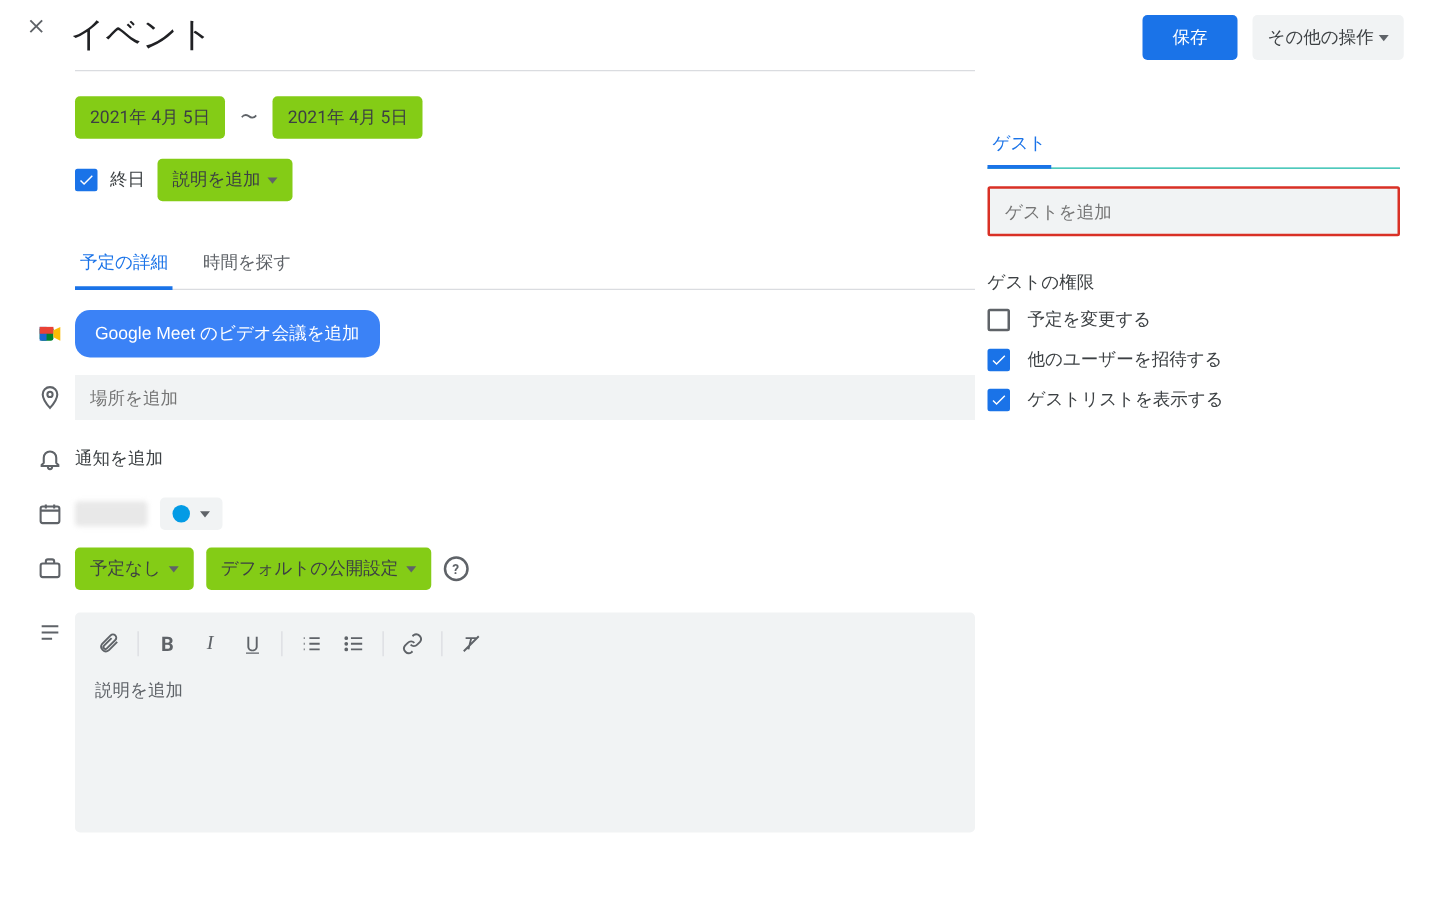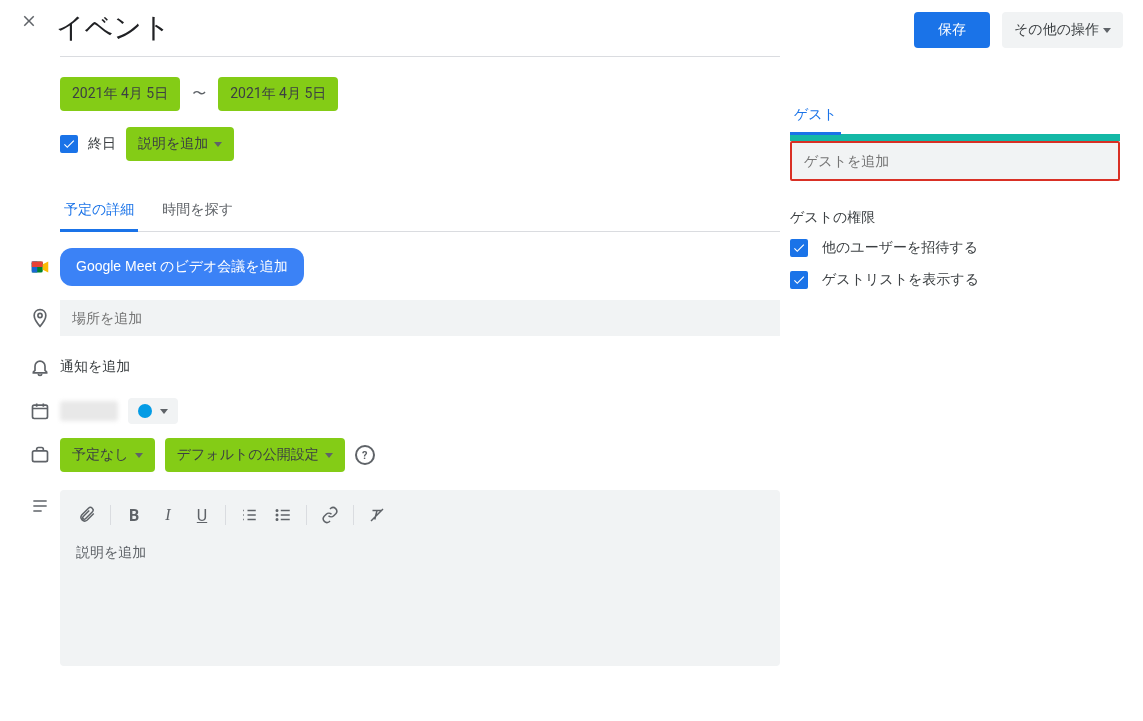--- a/index.html
+++ b/index.html
@@ -154,21 +154,21 @@
     }
     .tool-btn { width: 30px; height: 30px; display: inline-flex; align-items:center; justify-content:center; color: #5f6368; cursor: pointer; border-radius: 4px;}
     .tool-sep { width:1px; height:20px; background:#dadce0; margin: 0 4px;}
     .desc-placeholder { padding: 4px 16px; color: #5f6368;}
     .owner-blur {
       width: 58px; height: 20px;
       background: #e8e8e8;
       border-radius: 3px;
       filter: blur(2px);
     }
-    .right-tabs { display: flex; border-bottom: 7px solid #14b8a6; margin-top: 42px;}
+    .right-tabs { display: flex; border-bottom: 1px solid #14b8a6; margin-bottom: 14px; margin-top: 42px;}
     .right-tab { padding: 8px 4px; color: #1a73e8; border-bottom: 3px solid #1a73e8; font-weight: 500; margin-bottom:-1px; cursor: pointer;}
     .guest-input {
       width: 100%;
       background: #f1f3f4;
       border: 2px solid #d93025;
       border-radius: 2px;
       padding: 10px 12px;
       font-size: 14px;
       outline: none;
       color: #5f6368;
@@ -352,29 +352,35 @@
   </div>
 
   <div class="right-col">
     <div class="right-tabs">
       <div class="right-tab">ゲスト</div>
     </div>
     <input type="text" class="guest-input" placeholder="ゲストを追加" style="">
     <div class="perm-title">ゲストの権限</div>
 
     <div class="perm-row">
-      <span class="checkbox checked">
-        <svg width="14" height="14" viewBox="0 0 24 24">
-            <path fill="#fff" d="M9 16.17L4.83 12l-1.42 1.41L9 19 21 7l-1.41-1.41z"></path>
-          </svg>
+      <span class="checkbox">
+        
       </span>
-      <span>他のユーザーを招待する</span>
+      <span>予定を変更する</span>
     </div>
     <div class="perm-row">
       <span class="checkbox checked">
         <svg width="14" height="14" viewBox="0 0 24 24">
             <path fill="#fff" d="M9 16.17L4.83 12l-1.42 1.41L9 19 21 7l-1.41-1.41z"></path>
           </svg>
       </span>
+      <span>他のユーザーを招待する</span>
+    </div>
+    <div class="perm-row">
+      <span class="checkbox checked">
+        <svg width="14" height="14" viewBox="0 0 24 24">
+            <path fill="#fff" d="M9 16.17L4.83 12l-1.42 1.41L9 19 21 7l-1.41-1.41z"></path>
+          </svg>
+      </span>
       <span>ゲストリストを表示する</span>
     </div>
   </div>
 </div>
 
 </body></html>

